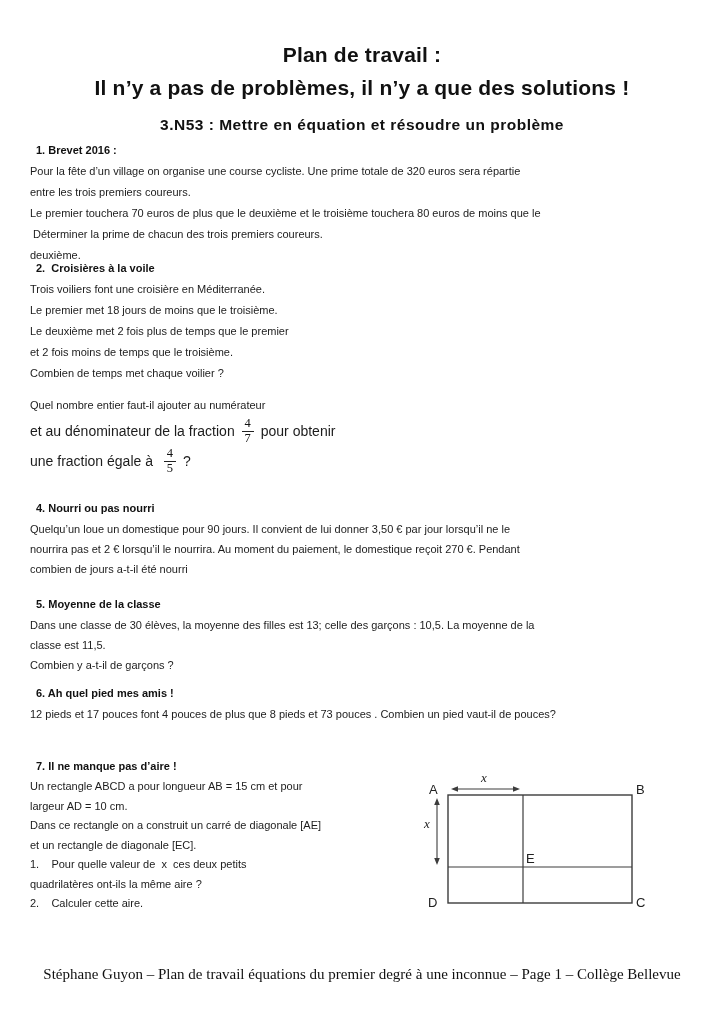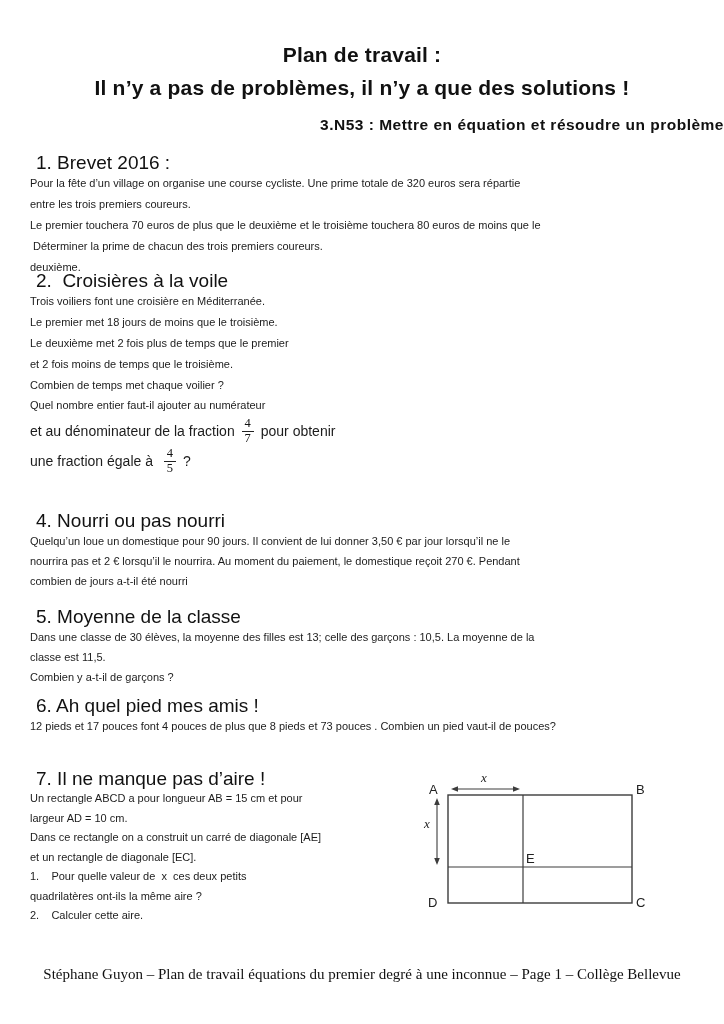--- a/index.html
+++ b/index.html
@@ -7,27 +7,27 @@
     position:relative;width:724px;height:1024px;margin:0 auto;
     background:#ffffff;overflow:hidden;color:#1c1c1c;
     font-family:"Liberation Sans", sans-serif;
   }
   .abs{position:absolute;}
   .title{
     left:0;right:0;top:38px;text-align:center;font-weight:bold;
     font-size:21px;line-height:33px;color:#111;letter-spacing:0.2px;
   }
   .subtitle{
-    left:0;right:0;top:116px;text-align:right;font-weight:bold;
+    left:0;right:0;top:116px;text-align:center;font-weight:bold;
     font-size:15.5px;color:#111;letter-spacing:0.5px;
   }
   .section{left:30px;width:680px;}
   .section .heading{
-    font-weight:normal;font-size:19px;line-height:21px;
-    padding-left:6px;white-space:pre;color:#111;margin-top:12px;
+    font-weight:bold;font-size:11px;line-height:21px;
+    padding-left:6px;white-space:pre;color:#111;
   }
   .section .line{
     font-size:11px;line-height:21px;white-space:pre;color:#1c1c1c;
   }
   .lh20 .line{line-height:20px;}
   .lh195 .line{line-height:19.5px;}
   .frac-line{
     display:flex;align-items:center;height:30px;white-space:pre;
     font-size:14px;color:#1c1c1c;
   }

